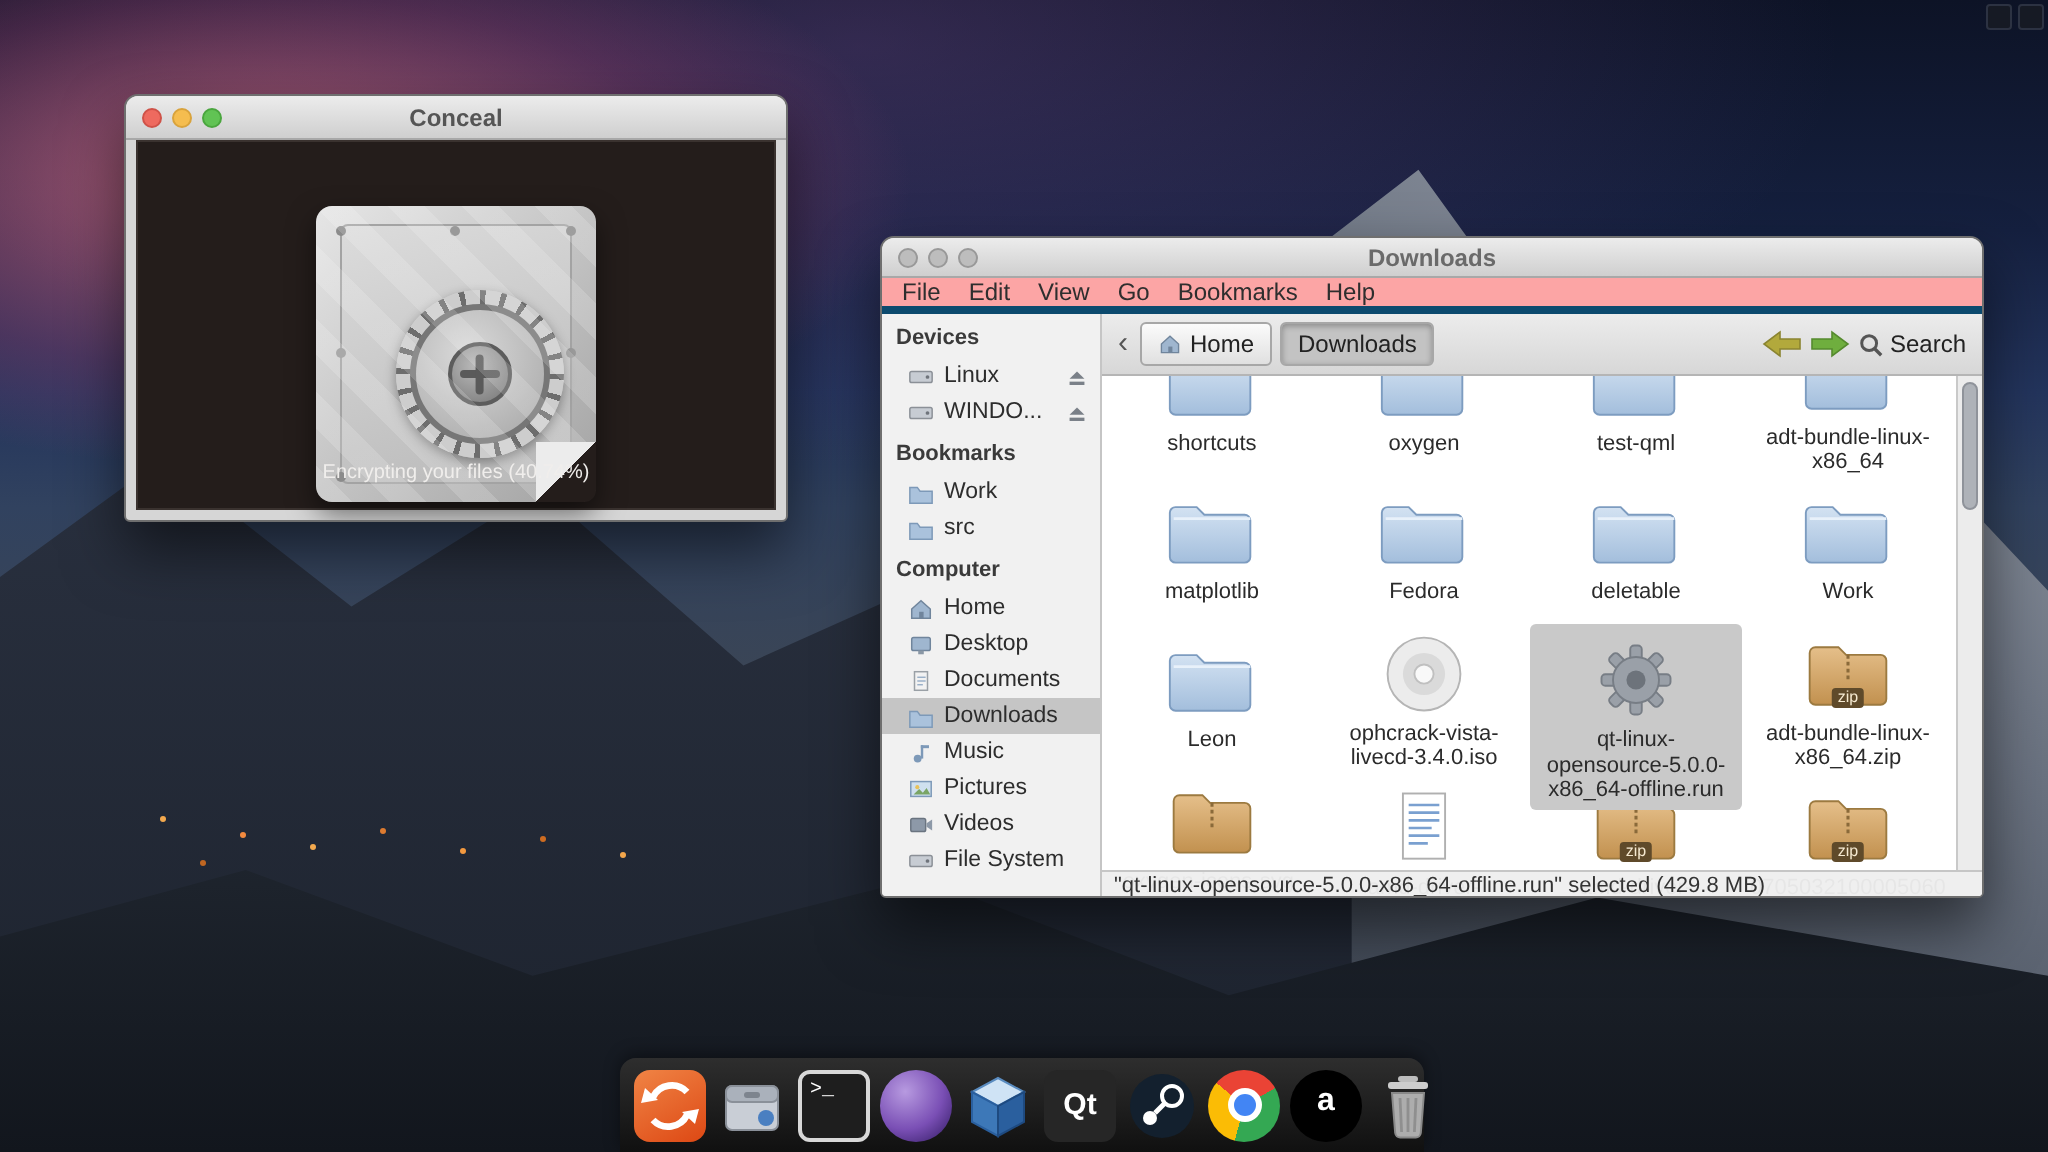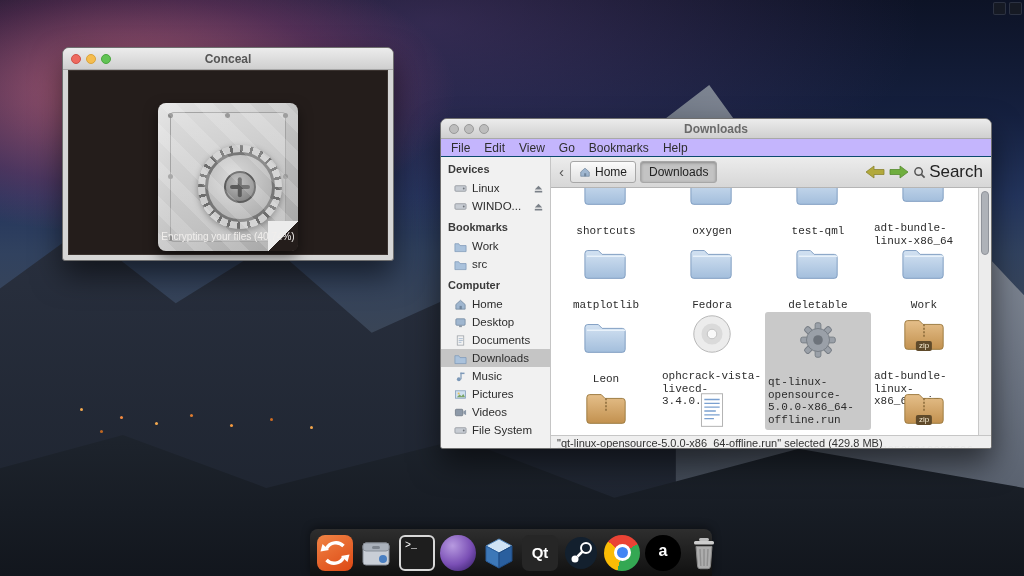--- a/index.html
+++ b/index.html
@@ -63,22 +63,22 @@
   .kb.r90 { transform:rotate(90deg); }
   .fold { position:absolute; right:0; bottom:0; width:30px; height:30px; border-radius:0 0 6px 0;
     background:linear-gradient(135deg,#ececec 0 50%,#241d1b 50%); }
   .conceal-status { position:absolute; bottom:12px; left:0; right:0; text-align:center;
     color:#f0eeec; font-size:10px; }
 
   
   .fm { left:440px; top:118px; width:552px; height:331px; }
   .fm .titlebar { height:20px; }
   .fm .win-title { font-size:12px; color:#6a6a6a; }
-  .menubar { height:18px; display:flex; align-items:center; gap:2px; background:#c4b5fd;
-    border-bottom:1px solid #0c4a6e; padding-left:4px; }
+  .menubar { height:18px; display:flex; align-items:center; gap:2px; background:#fca5a5;
+    border-bottom:4px solid #0c4a6e; padding-left:4px; }
   .menubar span { font-size:12px; color:#2e2e2e; padding:0 6px; }
   .fm-body { display:flex; height:293px; }
   .sidebar { width:110px; background:#f1f1f1; border-right:1px solid #c5c5c5; padding-top:4px; overflow:hidden; }
   .sb-head { font-size:11px; font-weight:bold; color:#3a3a3a; padding:2px 6px 2px 7px; height:18px; }
   .sb-item { display:flex; align-items:center; gap:5px; height:18px; padding:0 5px 0 13px;
     font-size:11.5px; color:#2d2d2d; white-space:nowrap; }
   .sb-item.active { background:#c5c5c5; }
   .sb-item .lbl { overflow:hidden; text-overflow:ellipsis; }
   .sb-gap { height:4px; }
   .mi { width:13px; height:13px; flex:0 0 auto; }
@@ -86,30 +86,30 @@
 
   .rightcol { flex:1; display:flex; flex-direction:column; min-width:0; }
   .toolbar { height:31px; display:flex; align-items:center; gap:4px; padding:0 6px;
     background:linear-gradient(#ececec,#d7d7d7); border-bottom:1px solid #b5b5b5; }
   .back-glyph { font-size:15px; color:#555; padding:0 2px 2px 2px; line-height:1; }
   .tbtn { display:flex; align-items:center; gap:4px; padding:3px 8px; border:1px solid #a7a7a7;
     border-radius:3px; background:linear-gradient(#fbfbfb,#e0e0e0); font-size:12px; color:#222; }
   .tbtn.active { background:#c3c3c3; box-shadow:inset 0 1px 3px rgba(0,0,0,.3); }
   .tspacer { flex:1; }
   .nav-arrow { width:20px; height:16px; }
-  .searchbox { display:flex; align-items:center; gap:3px; font-size:17px; color:#222; padding-right:2px;text-align:center; }
+  .searchbox { display:flex; align-items:center; gap:3px; font-size:12px; color:#222; padding-right:2px;text-align:center; }
 
   .filepane { position:relative; flex:1; background:#ffffff; overflow:hidden; }
   .grid { position:absolute; top:-24px; left:2px; right:14px;
     display:grid; grid-template-columns:repeat(4,1fr); grid-auto-rows:74px; }
   .tile { display:flex; flex-direction:column; align-items:center; padding-top:2px; overflow:visible; }
   .tile .ticon { height:46px; display:flex; align-items:flex-end; justify-content:center; position:relative; }
   .tile svg.big { width:46px; height:40px; display:block; }
-  .tlabel { margin-top:16px; font-size:11px; line-height:1.15; max-width:100px;
-    color:#2b2b2b; word-wrap:break-word;font-family:Liberation Mono, monospace; }
+  .tlabel { margin-top:4px; font-size:11px; line-height:1.15; text-align:center; max-width:100px;
+    color:#2b2b2b; word-wrap:break-word; }
   .tile.sel { background:#c9c9c9; border-radius:3px; height:fit-content; min-height:74px;
     position:relative; z-index:2; padding-bottom:3px; }
   .zipb { position:absolute; bottom:3px; left:50%; transform:translateX(-50%);
     background:#5f4a2a; color:#f5e9d0; font-size:8px; line-height:1.2; padding:0 3px; border-radius:2px; }
 
   .vscroll { position:absolute; top:0; right:0; bottom:15px; width:13px; background:#ececec;
     border-left:1px solid #c9c9c9; }
   .vthumb { position:absolute; top:3px; left:2px; width:8px; height:64px; background:#aeb2b8;
     border:1px solid #8f939a; border-radius:4px; }
   .statusbar { position:absolute; left:0; right:0; bottom:0; height:15px;

